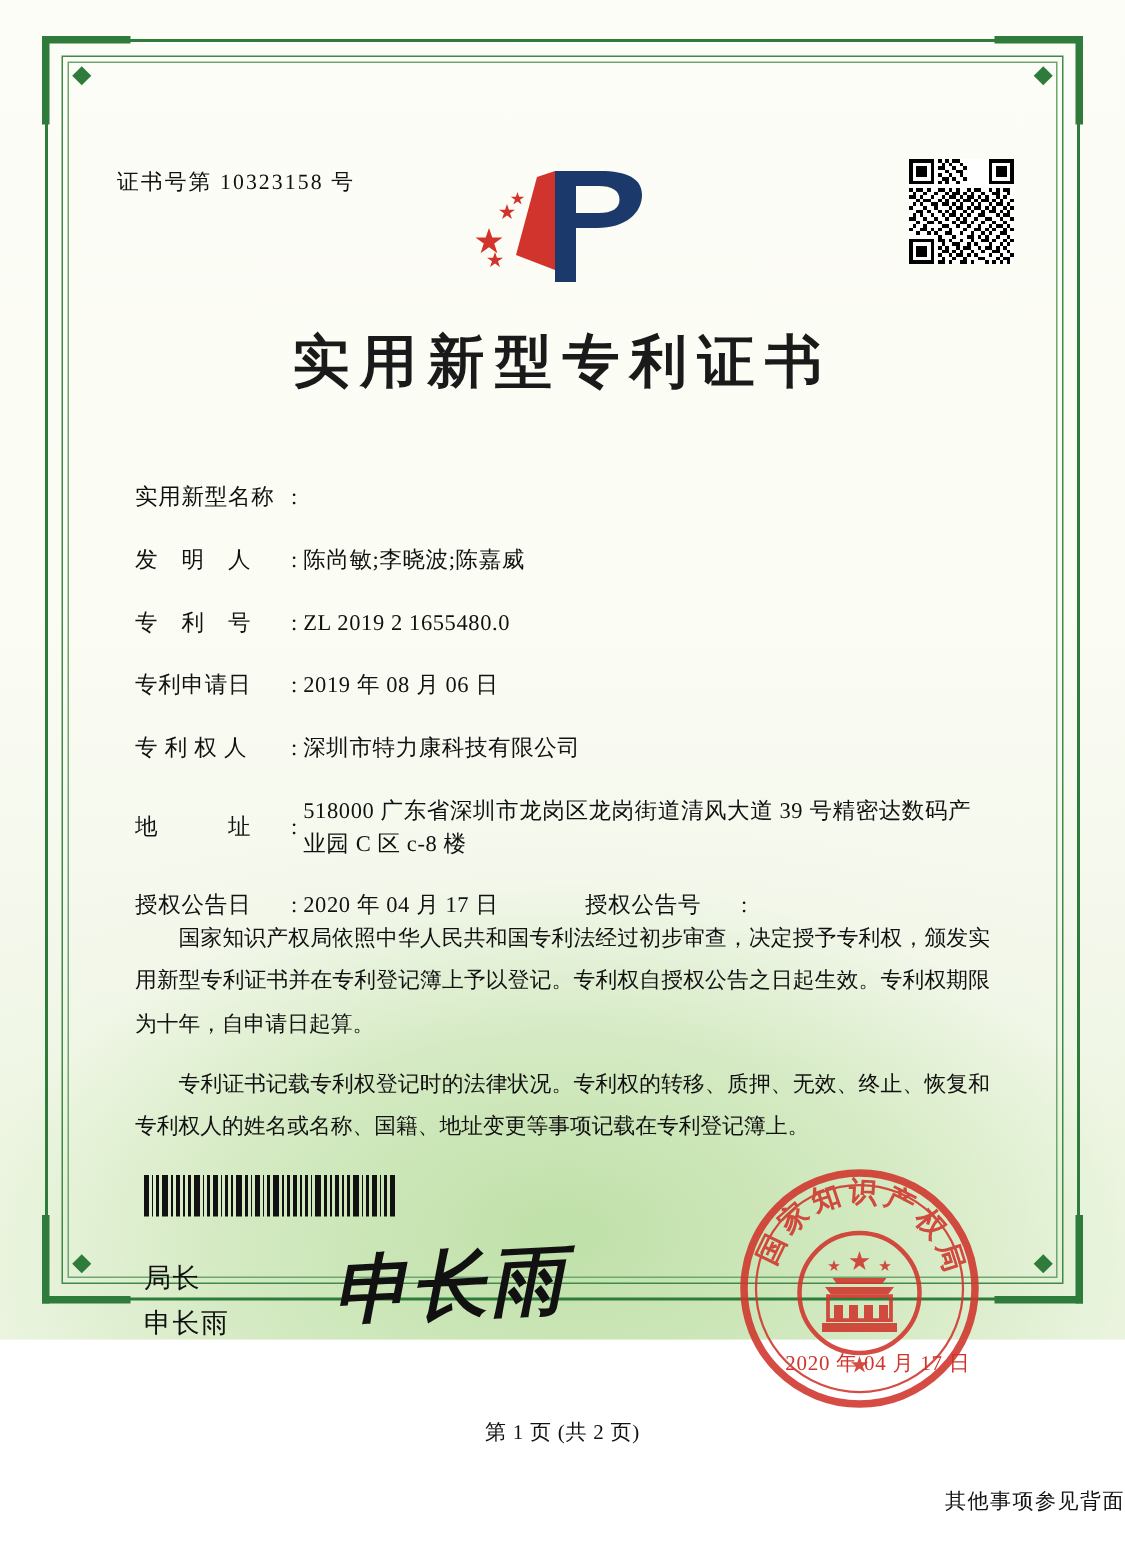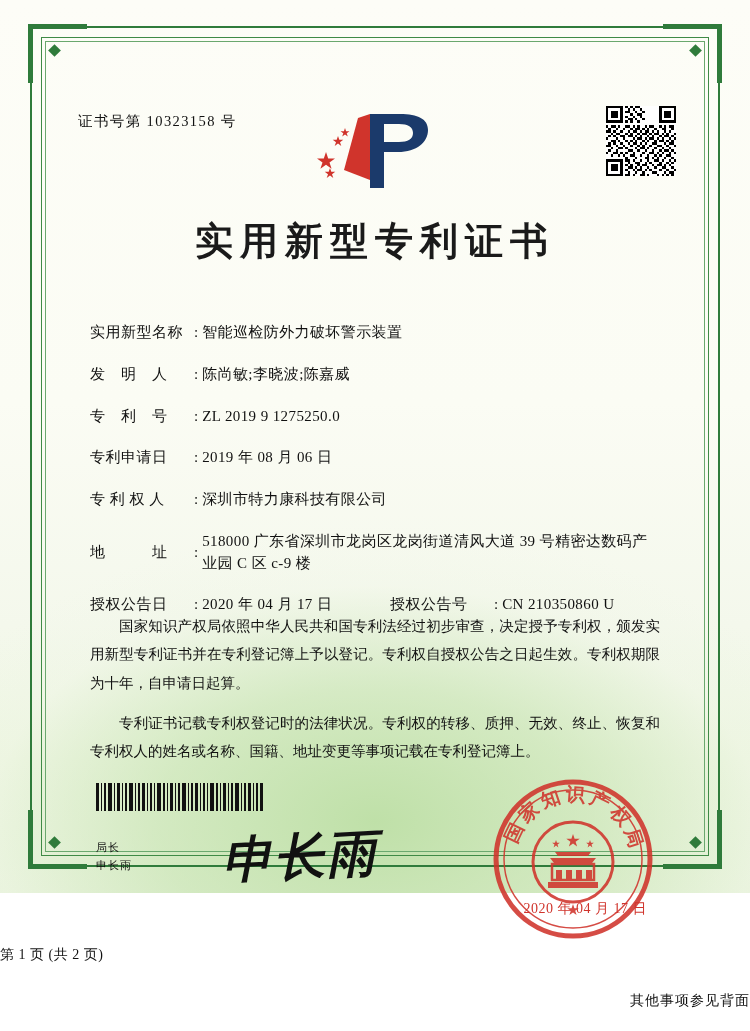--- a/index.html
+++ b/index.html
@@ -151,21 +151,21 @@
     top: 783px;
     width: 168px;
     height: 28px;
   }
 
   
   .sig-label {
     position: absolute;
     left: 96px;
     top: 838px;
-    font-size: 11px;
+    font-size: 18px;
     line-height: 1.65;
     color: #111;
     letter-spacing: 1px;
   }
   .sig-script {
     position: absolute;
     left: 222px;
     top: 824px;
     font-size: 50px;
     font-family: "Liberation Serif", "DejaVu Serif", serif;
@@ -192,20 +192,21 @@
     color: #d0342c;
     letter-spacing: 0.5px;
     background: rgba(255,255,255,0.0);
   }
 
   
   .page-num {
     position: absolute;
     left: 0; right: 0;
     top: 946px;
+    text-align: center;
     font-size: 14px;
     color: #111;
     letter-spacing: 0.5px;
   }
   .footnote {
     position: absolute;
     left: 0; right: 0;
     top: 992px;
     text-align: right;
     font-size: 14px;
@@ -486,63 +487,61 @@
     </svg>
   </div>
 
   <div class="title">实用新型专利证书</div>
 
   <div class="fields">
 
     <div class="row">
       <div class="lbl">实用新型名称</div>
       <div class="colon">:</div>
-      <div class="val">智能巡检防外力破坏警示装置</div>
     </div>
 
     <div class="row">
       <div class="lbl">发　明　人</div>
       <div class="colon">:</div>
       <div class="val">陈尚敏;李晓波;陈嘉威</div>
     </div>
 
     <div class="row">
       <div class="lbl">专　利　号</div>
       <div class="colon">:</div>
-      <div class="val">ZL 2019 9 1275250.0</div>
+      <div class="val">ZL 2019 2 1655480.0</div>
     </div>
 
     <div class="row">
       <div class="lbl">专利申请日</div>
       <div class="colon">:</div>
       <div class="val">2019 年 08 月 06 日</div>
     </div>
 
     <div class="row">
       <div class="lbl">专 利 权 人</div>
       <div class="colon">:</div>
       <div class="val">深圳市特力康科技有限公司</div>
     </div>
 
     <div class="row">
       <div class="lbl">地　　　址</div>
       <div class="colon">:</div>
-      <div class="val">518000  广东省深圳市龙岗区龙岗街道清风大道 39 号精密达数码产业园 C 区 c-9 楼</div>
+      <div class="val">518000  广东省深圳市龙岗区龙岗街道清风大道 39 号精密达数码产业园 C 区 c-8 楼</div>
     </div>
 
     <div class="row two">
       <div class="half-left">
         <div class="lbl">授权公告日</div>
         <div class="colon">:</div>
         <div class="val">2020 年 04 月 17 日</div>
       </div>
       <div class="half-right">
         <div class="lbl">授权公告号</div>
         <div class="colon">:</div>
-        <div class="val">CN 210350860 U</div>
       </div>
     </div>
 
   </div>
 
   <div class="paras">
     <p>国家知识产权局依照中华人民共和国专利法经过初步审查，决定授予专利权，颁发实用新型专利证书并在专利登记簿上予以登记。专利权自授权公告之日起生效。专利权期限为十年，自申请日起算。</p>
     <p>专利证书记载专利权登记时的法律状况。专利权的转移、质押、无效、终止、恢复和专利权人的姓名或名称、国籍、地址变更等事项记载在专利登记簿上。</p>
   </div>
 

